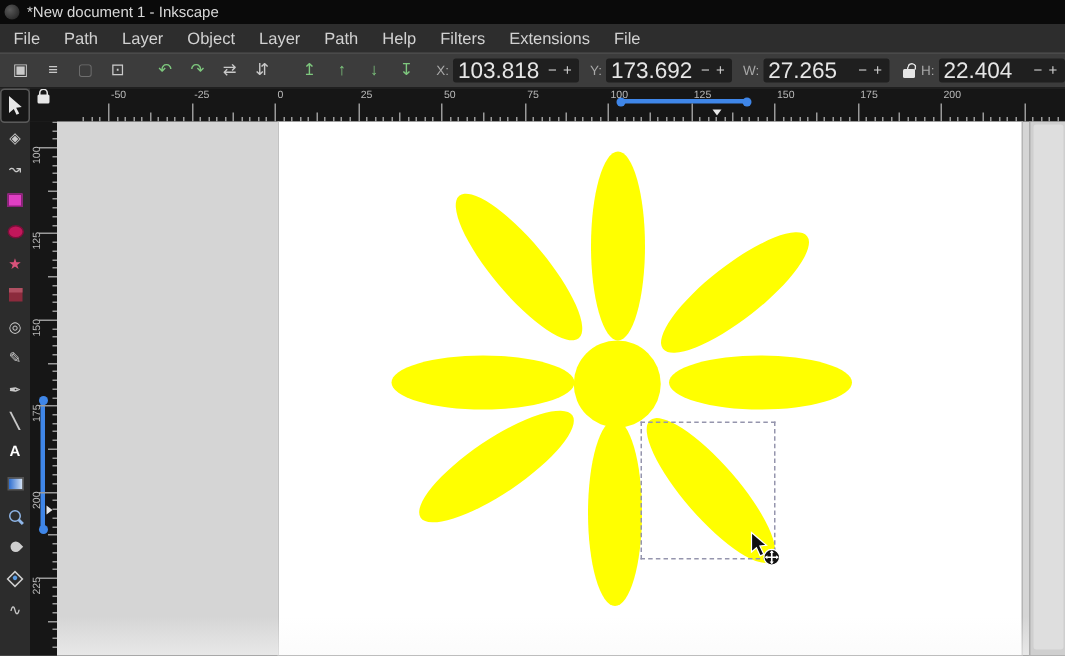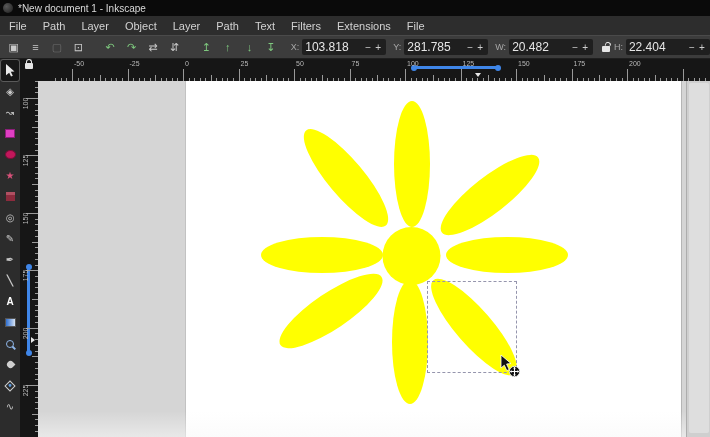--- a/index.html
+++ b/index.html
@@ -26,21 +26,21 @@
   .tb-btn { width:17px; height:17px; margin-left:6px; display:flex;
             align-items:center; justify-content:center; color:#c9c9c9;
             font-size:11px; line-height:1; border-radius:2px; }
   .tb-btn.green { color:#7ec87e; }
   .tb-btn.dim { color:#6f6f6f; }
   .tb-gap { margin-left:16px; }
   .field { display:flex; align-items:center; margin-left:7px; }
   .field .flabel { color:#a8a8a8; font-size:9px; margin-right:3px; }
   .fbox { width:84px; height:16px; background:#1f1f1f; border-radius:2px;
           display:flex; align-items:center; padding:0 3px; }
-  .fbox .fval { color:#e6e6e6; font-size:12px; flex:1; }
+  .fbox .fval { color:#e6e6e6; font-size:15px; flex:1; }
   .fbox .spin { color:#cfcfcf; font-size:10px; width:10px; text-align:center; }
   .lockwrap { width:14px; display:flex; justify-content:center; margin-left:6px; }
   .padlock { width:8px; height:6px; background:#e6e6e6; border-radius:1px;
              position:relative; margin-top:4px; }
   .padlock::before { content:""; position:absolute; left:1px; top:-4px;
              width:4px; height:4px; border:1.4px solid #e6e6e6;
              border-bottom:none; border-radius:3px 3px 0 0; }
   .padlock.open::before { left:3.5px; transform:rotate(18deg); }
 
   
@@ -123,21 +123,21 @@
   <span>*New document 1 - Inkscape</span>
 </div>
 
 <div class="menubar">
   <span class="menu-item">File</span>
   <span class="menu-item">Path</span>
   <span class="menu-item">Layer</span>
   <span class="menu-item">Object</span>
   <span class="menu-item">Layer</span>
   <span class="menu-item">Path</span>
-  <span class="menu-item">Text</span>
+  <span class="menu-item">Help</span>
   <span class="menu-item">Filters</span>
   <span class="menu-item">Extensions</span>
   <span class="menu-item">File</span>
 </div>
 
 <div class="toolbar">
   <span class="tb-btn">▣</span>
   <span class="tb-btn">≡</span>
   <span class="tb-btn dim">▢</span>
   <span class="tb-btn">⊡</span>
@@ -154,29 +154,29 @@
     <span class="flabel">X:</span>
     <div class="fbox">
       <span class="fval">103.818</span>
       <span class="spin">−</span>
       <span class="spin">+</span>
     </div>
   </div>
   <div class="field">
     <span class="flabel">Y:</span>
     <div class="fbox">
-      <span class="fval">281.785</span>
+      <span class="fval">173.692</span>
       <span class="spin">−</span>
       <span class="spin">+</span>
     </div>
   </div>
   <div class="field">
     <span class="flabel">W:</span>
     <div class="fbox">
-      <span class="fval">20.482</span>
+      <span class="fval">27.265</span>
       <span class="spin">−</span>
       <span class="spin">+</span>
     </div>
   </div>
   <div class="lockwrap">
     <div class="padlock open"></div>
   </div>
   <div class="field" style="margin-left:2px;">
     <span class="flabel">H:</span>
     <div class="fbox">

